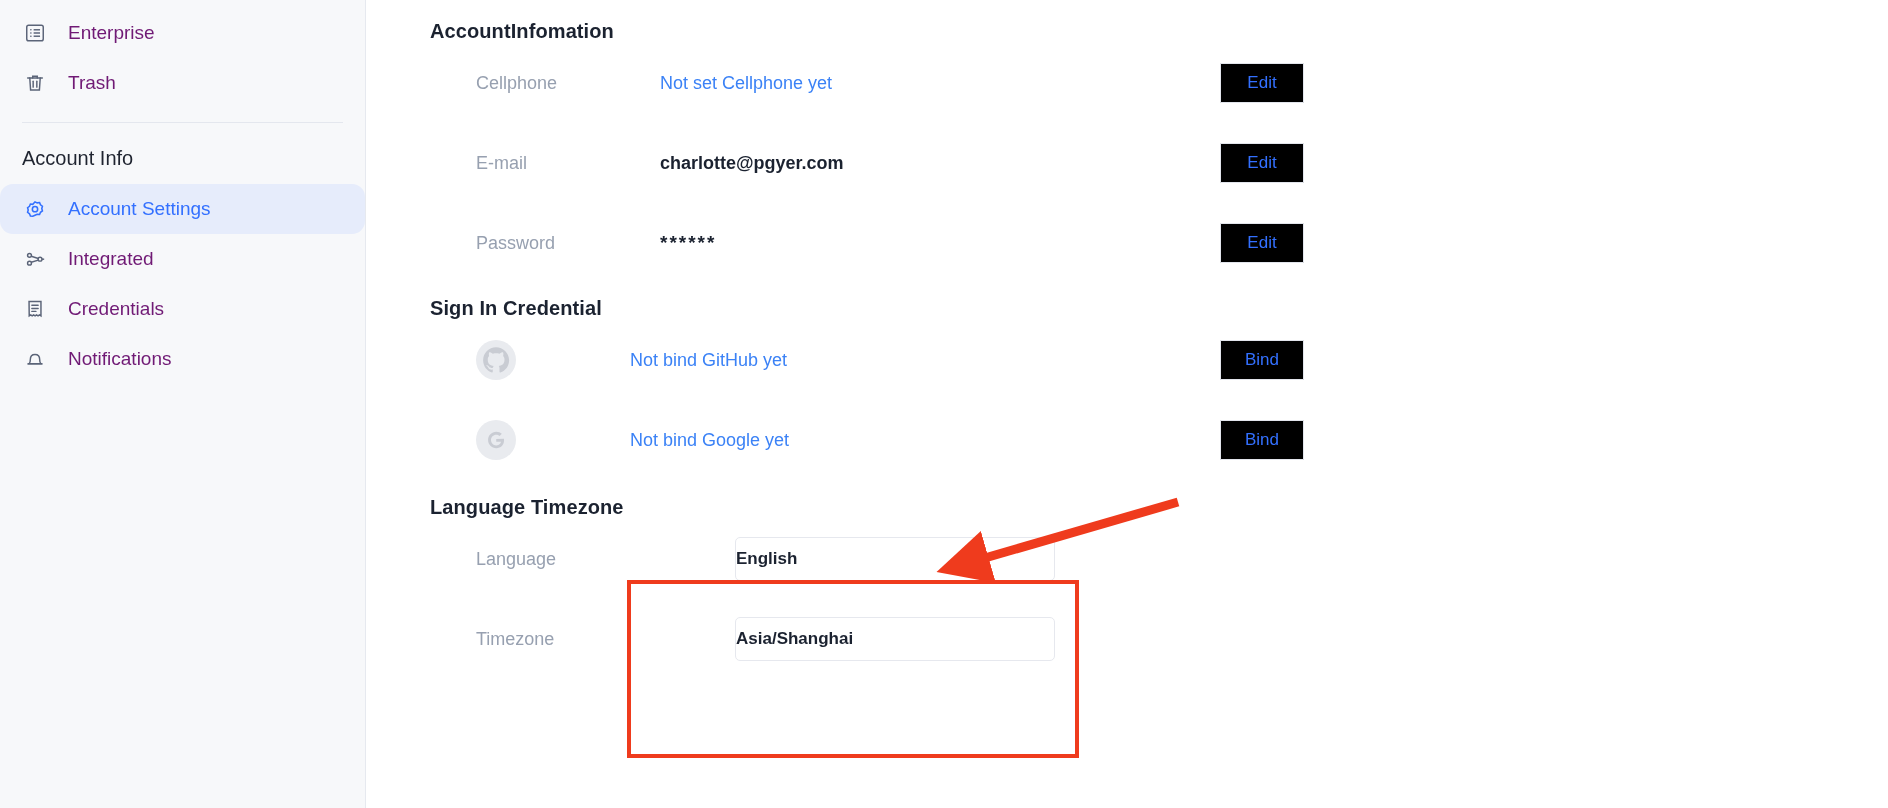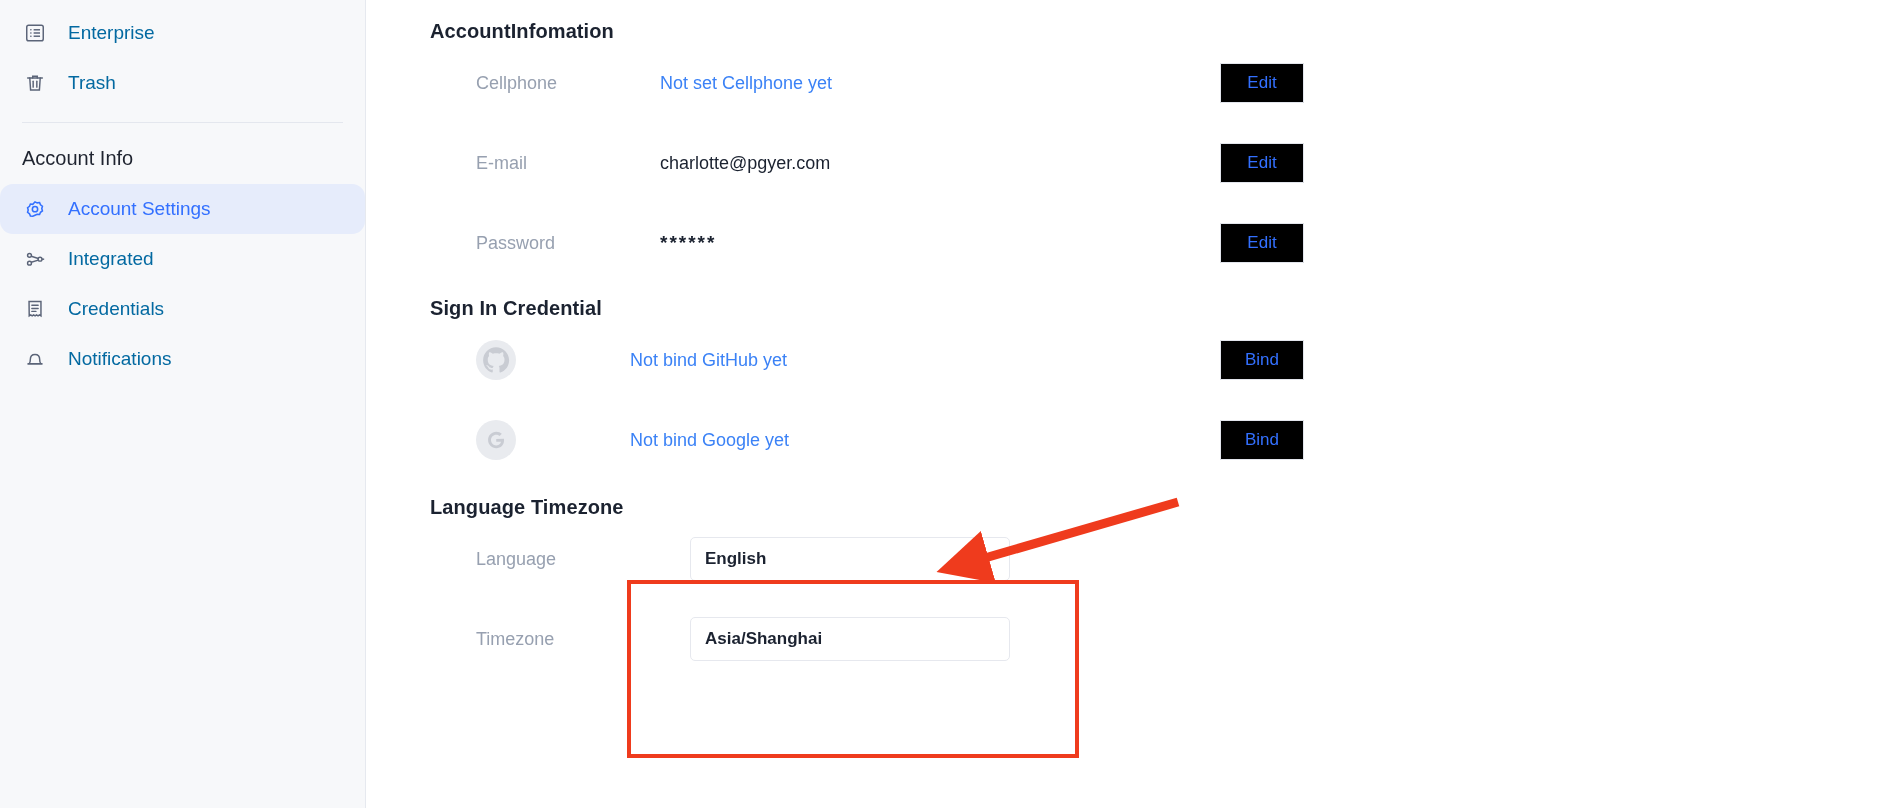--- a/index.html
+++ b/index.html
@@ -30,21 +30,21 @@
     padding-top: 8px;
     position: relative;
   }
 
   .nav-item {
     display: flex;
     align-items: center;
     height: 50px;
     padding-left: 22px;
     cursor: pointer;
-    color: #0369a1;
+    color: #701a75;
     font-size: 19px;
   }
   .nav-item .nav-icon {
     width: 26px;
     height: 26px;
     margin-right: 20px;
     display: flex;
     align-items: center;
     justify-content: center;
     flex: 0 0 26px;
@@ -110,21 +110,21 @@
     flex: 0 0 560px;
     width: 560px;
     font-size: 18px;
     color: #3b82f6;
     white-space: nowrap;
     display: flex;
     align-items: center;
   }
   .row-value.strong {
     color: #1b2230;
-    font-weight: 400;
+    font-weight: 700;
   }
   .row-value.mask {
     color: #1b2230;
     font-weight: 700;
     letter-spacing: 2px;
     font-size: 19px;
   }
 
   .row-action {
     flex: 0 0 auto;
@@ -172,25 +172,25 @@
 
   
   .select-box {
     width: 320px;
     height: 44px;
     border: 1px solid #e6e8ee;
     border-radius: 5px;
     background: #ffffff;
     display: flex;
     align-items: center;
-    padding-left: 14px;
     font-size: 17px;
     font-weight: 700;
     color: #1b2230;
     cursor: pointer;
+    margin-left: 45px;
   }
 
   .lang-row .row-label { width: 230px; flex: 0 0 230px; }
   .lang-row .row-field { margin-left: 30px; }
 
   
   .annot-box {
     position: absolute;
     left: 627px;
     top: 580px;

